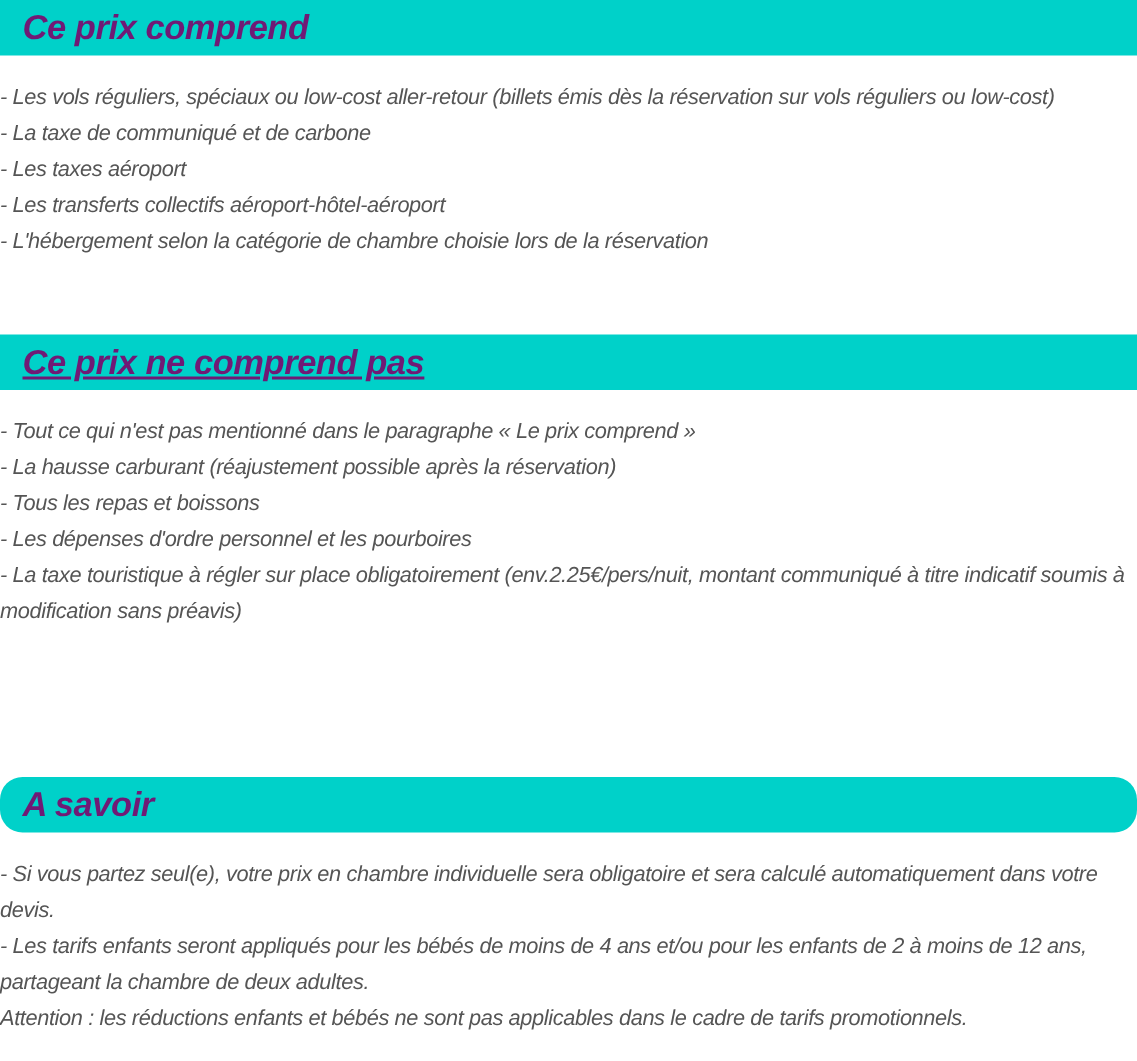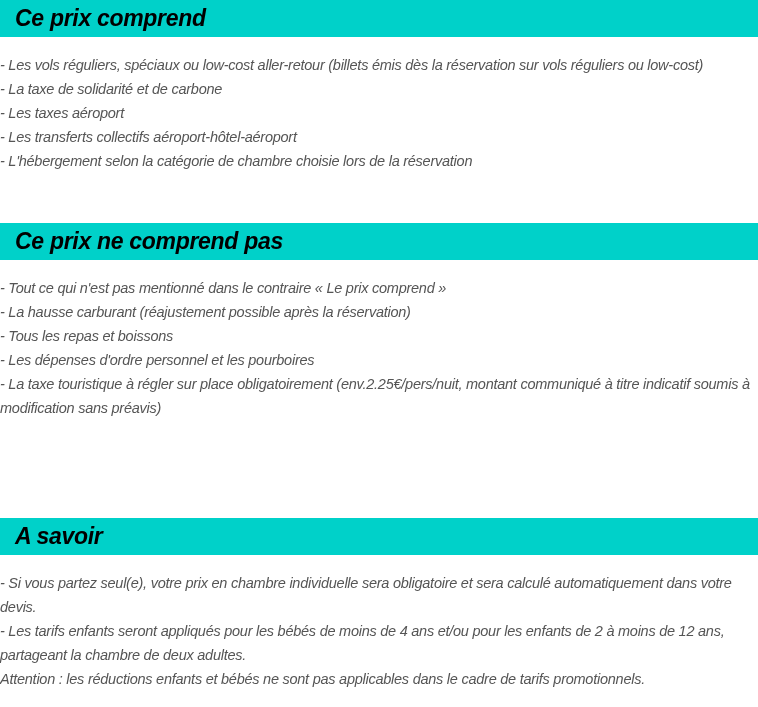--- a/index.html
+++ b/index.html
@@ -1,49 +1,49 @@
 <!DOCTYPE html>
 <html><head>
 <meta charset="utf-8">
 <style>
   html, body { margin: 0; padding: 0; background: #ffffff; }
   body { width: 758px; height: 707px; overflow: hidden; position: relative;
          font-family: "Liberation Sans", "DejaVu Sans", sans-serif; }
   .banner { position: absolute; left: 0; width: 758px; height: 37px; background: #00d1c9;
-            color: #000000; font-style: italic; font-weight: bold; font-size: 23px;
+            color: #701a75; font-style: italic; font-weight: bold; font-size: 23px;
             line-height: 37px; padding-left: 15px; box-sizing: border-box; letter-spacing: -0.3px; }
   .list { position: absolute; left: 0; width: 758px; margin: 0; padding: 0; list-style: none;
           font-style: italic; font-size: 14.5px; line-height: 24px; color: #555555; letter-spacing: -0.25px; }
   .list li { margin: 0; padding: 0; }
 </style>
 </head>
 <body>
 
 <div>
   <div class="banner" style="top:0;">Ce prix comprend</div>
   <ul class="list" style="top:53px;">
     <li>- Les vols réguliers, spéciaux ou low-cost aller-retour (billets émis dès la réservation sur vols réguliers ou low-cost)</li>
-    <li>- La taxe de solidarité et de carbone</li>
+    <li>- La taxe de communiqué et de carbone</li>
     <li>- Les taxes aéroport</li>
     <li>- Les transferts collectifs aéroport-hôtel-aéroport</li>
     <li>- L'hébergement selon la catégorie de chambre choisie lors de la réservation</li>
   </ul>
 </div>
 
 <div>
-  <div class="banner" style="top:223px;">Ce prix ne comprend pas</div>
+  <div class="banner" style="top:223px;text-decoration:underline;">Ce prix ne comprend pas</div>
   <ul class="list" style="top:276px;">
-    <li>- Tout ce qui n'est pas mentionné dans le contraire « Le prix comprend »</li>
+    <li>- Tout ce qui n'est pas mentionné dans le paragraphe « Le prix comprend »</li>
     <li>- La hausse carburant (réajustement possible après la réservation)</li>
     <li>- Tous les repas et boissons</li>
     <li>- Les dépenses d'ordre personnel et les pourboires</li>
     <li>- La taxe touristique à régler sur place obligatoirement (env.2.25€/pers/nuit, montant communiqué à titre indicatif soumis à modification sans préavis)</li>
   </ul>
 </div>
 
 <div>
-  <div class="banner" style="top:518px;">A savoir</div>
+  <div class="banner" style="top:518px;border-radius:15px;">A savoir</div>
   <ul class="list" style="top:571px;">
     <li>- Si vous partez seul(e), votre prix en chambre individuelle sera obligatoire et sera calculé automatiquement dans votre devis.</li>
     <li>- Les tarifs enfants seront appliqués pour les bébés de moins de 4 ans et/ou pour les enfants de 2 à moins de 12 ans, partageant la chambre de deux adultes.</li>
     <li>Attention : les réductions enfants et bébés ne sont pas applicables dans le cadre de tarifs promotionnels.</li>
   </ul>
 </div>
 
 </body></html>

